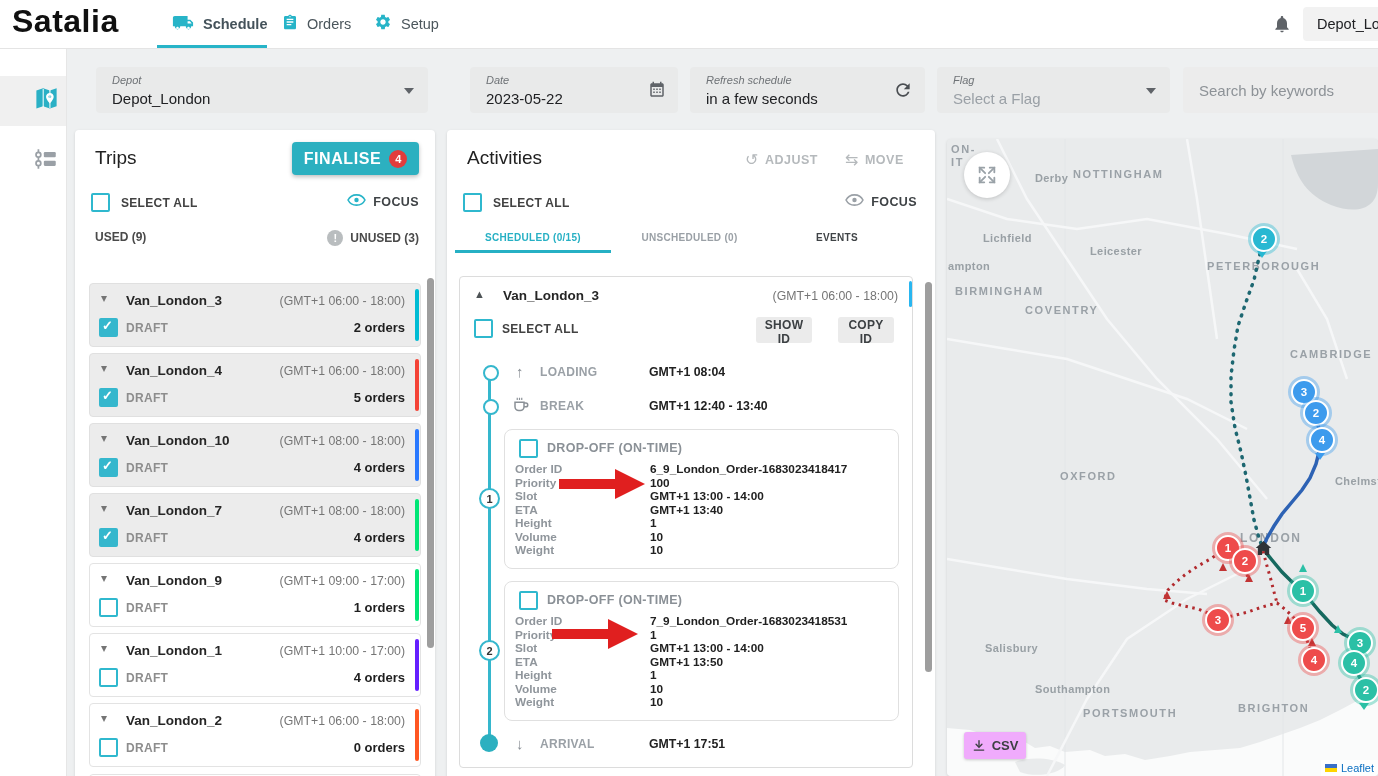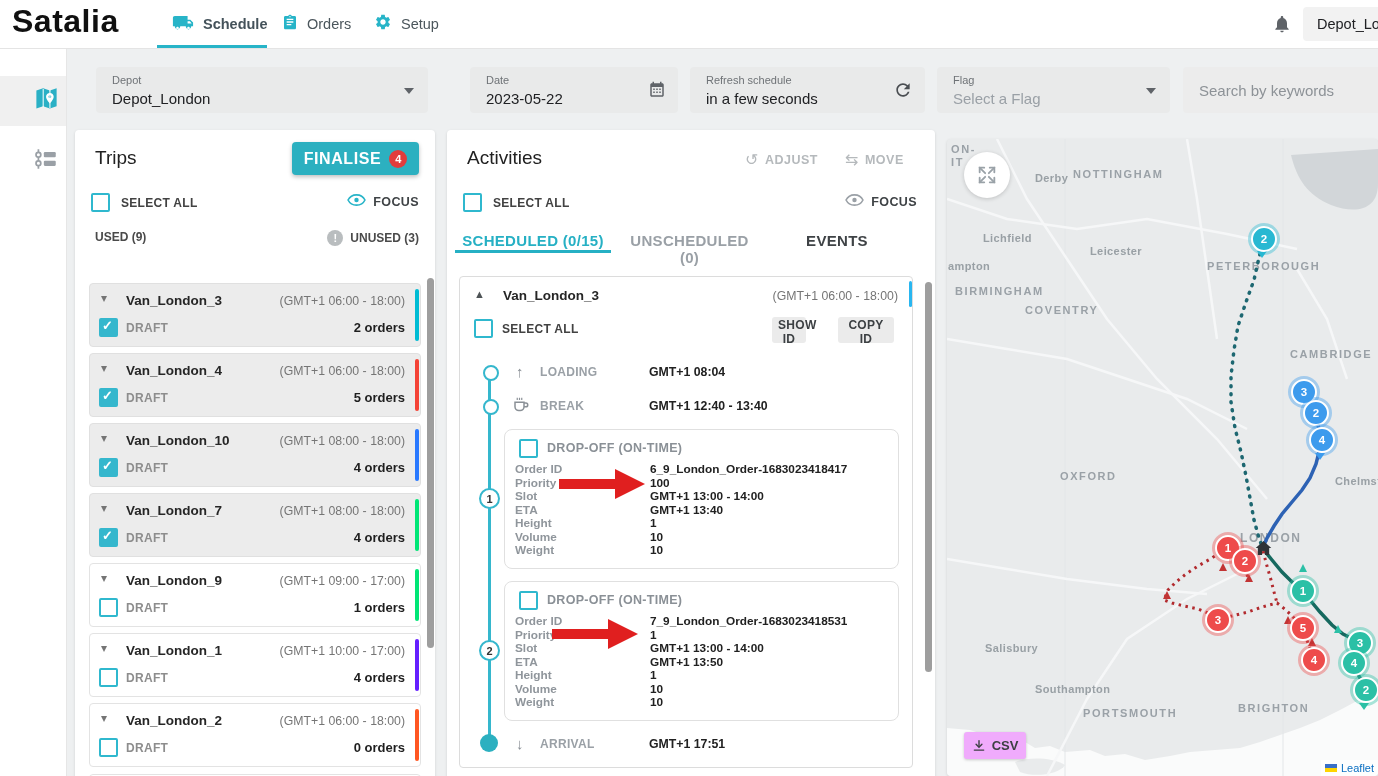--- a/index.html
+++ b/index.html
@@ -15,21 +15,21 @@
   .nav-underline{position:absolute;left:157px;top:45px;width:110px;height:3px;background:#27b4c8;}
   .depot-btn{position:absolute;left:1303px;top:7px;height:34px;width:110px;background:#f2f2f2;border-radius:4px;display:flex;align-items:center;padding-left:14px;font-size:14.5px;color:#202124;cursor:pointer;}
 
   
   .sidebar{position:absolute;left:0;top:48px;width:66px;height:728px;background:#fff;border-right:1px solid #e6e6e6;z-index:25;}
   .sidebar .active-band{position:absolute;left:0;top:28px;width:66px;height:50px;background:#f0f0f0;}
   .side-icon{position:absolute;left:33px;cursor:pointer;}
 
   
   .field{position:absolute;top:67px;height:46px;background:#e9eaea;border-radius:4px;cursor:pointer;}
-  .field .flabel{position:absolute;left:16px;top:7px;font-size:11px;color:#6e7276;}
+  .field .flabel{position:absolute;left:16px;top:7px;font-size:11px;color:#6e7276;font-style:italic;}
   .field .fvalue{position:absolute;left:16px;top:23px;font-size:15px;color:#202124;}
   .field .fvalue.ph{color:#9aa0a6;}
   .caret{position:absolute;right:14px;top:21px;width:0;height:0;border-left:5px solid transparent;border-right:5px solid transparent;border-top:6px solid #5f6368;}
   .search-input{position:absolute;left:1183px;top:67px;width:220px;height:46px;background:#ececec;border:none;border-radius:4px;padding:0 0 0 16px;font-size:15px;color:#202124;font-family:"Liberation Sans",sans-serif;box-sizing:border-box;}
   .search-input::placeholder{color:#8d9297;}
 
   
   .panel{position:absolute;background:#fff;border-radius:4px;box-shadow:0 1px 3px rgba(0,0,0,.13);}
   .panel-title{position:absolute;left:20px;top:17px;font-size:19px;color:#212121;font-weight:500;}
 
@@ -58,21 +58,21 @@
   .stripe{position:absolute;right:1px;top:5px;bottom:5px;width:4px;border-radius:2px;}
   .s0{background:#00bcd4;} .s1{background:#f44336;} .s2{background:#2979ff;}
   .s3{background:#00e676;} .s4{background:#00e676;} .s5{background:#651fff;} .s6{background:#ff5722;}
   .partial-card{position:absolute;left:14px;top:644px;width:332px;height:12px;border:1px solid #e3e3e3;border-radius:4px 4px 0 0;background:#fff;box-sizing:border-box;}
   .scroll-thumb{position:absolute;width:7px;border-radius:4px;background:#9e9e9e;cursor:pointer;}
 
   
   .acts{left:447px;top:130px;width:488px;height:660px;}
   .tool-btn{position:absolute;top:20px;display:flex;align-items:center;gap:6px;color:#b5b9bc;font-size:12.5px;font-weight:700;letter-spacing:.5px;cursor:pointer;}
   .tool-btn .ticon{font-size:16px;font-weight:400;}
-  .tab{position:absolute;top:102px;font-size:15px;font-weight:700;letter-spacing:.3px;text-align:center;cursor:pointer;}
+  .tab{position:absolute;top:102px;font-size:10px;font-weight:700;letter-spacing:.3px;text-align:center;cursor:pointer;}
   .tab.active{color:#26b0c4;}
   .tab.dim{color:#9aa0a6;}
   .tab.dark{color:#3f4346;}
   .tab-underline{position:absolute;left:8px;top:120px;width:156px;height:2.5px;background:#26b0c4;}
   .act-card{position:absolute;left:12px;top:146px;width:454px;height:492px;border:1px solid #dcdcdc;border-radius:4px;background:#fff;box-sizing:border-box;}
   .ac-caret{position:absolute;left:14px;top:11px;color:#4e5356;font-size:11px;cursor:pointer;}
   .ac-name{position:absolute;left:43px;top:11px;font-size:13.5px;font-weight:700;color:#262626;}
   .ac-time{position:absolute;right:14px;top:12px;font-size:12.3px;color:#757575;}
   .ac-stripe{position:absolute;right:0;top:4px;width:3px;height:26px;border-radius:2px;background:#29b6f0;}
   .id-btn{position:absolute;top:40px;height:26px;background:#ebebeb;border:none;border-radius:3px;font-size:12px;font-weight:700;color:#3c4043;letter-spacing:.3px;cursor:pointer;font-family:"Liberation Sans",sans-serif;}
@@ -348,21 +348,21 @@
     <div class="tab-underline"></div>
 
     <div class="act-card">
       <span class="ac-caret">▲</span>
       <span class="ac-name">Van_London_3</span>
       <span class="ac-time">(GMT+1 06:00 - 18:00)</span>
       <span class="ac-stripe"></span>
 
       <span class="cb" style="position:absolute;left:14px;top:42px;"></span>
       <span class="sel-lbl" style="position:absolute;left:42px;top:45px;">SELECT ALL</span>
-      <button class="id-btn" style="left:312px;width:34px;">SHOW ID</button>
+      <button class="id-btn" style="left:296px;width:56px;">SHOW ID</button>
       <button class="id-btn" style="left:378px;width:56px;">COPY ID</button>
 
       <div class="tl-line"></div>
 
       <span class="tl-circle" style="left:23px;top:88px;"></span>
       <span class="ev-icon" style="left:56px;top:86px;">↑</span>
       <span class="ev-lbl" style="left:80px;top:88px;">LOADING</span>
       <span class="ev-time" style="top:88px;">GMT+1 08:04</span>
 
       <span class="tl-circle" style="left:23px;top:122px;"></span>

